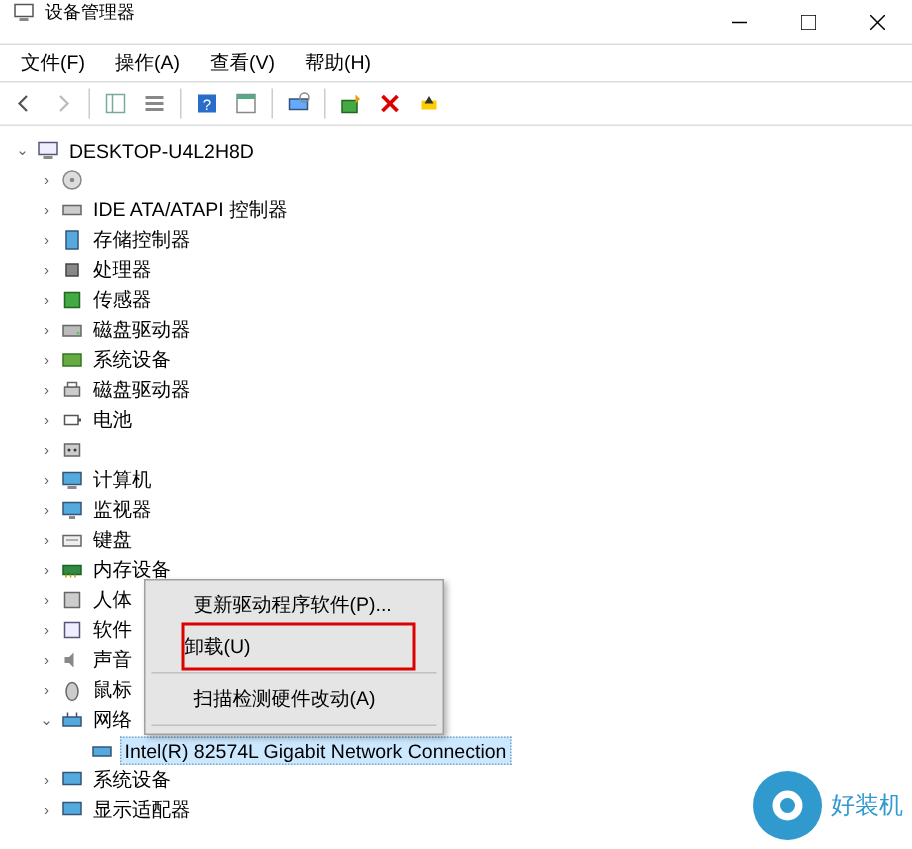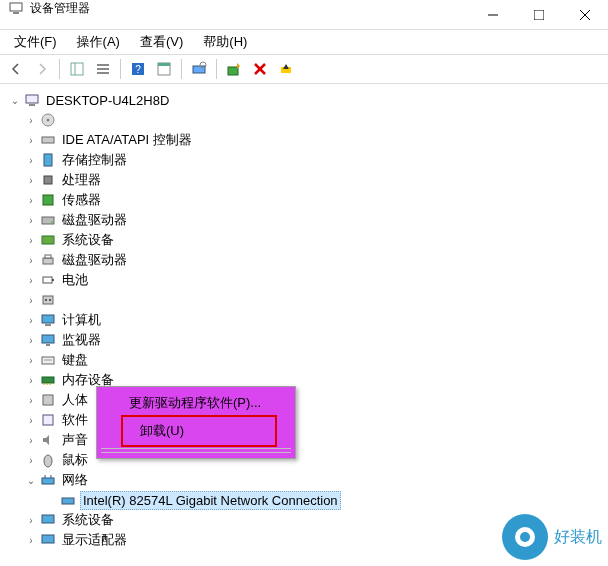--- a/index.html
+++ b/index.html
@@ -16,24 +16,24 @@
 .tsep { width: 1px; height: 20px; background: #ccc; margin: 0 3px; }
 .tree { padding: 6px 4px; overflow: auto; height: calc(100% - 84px); }
 .node { display: flex; align-items: center; height: 20px; position: relative; }
 .exp { width: 14px; height: 14px; display: flex; align-items: center; justify-content: center; cursor: pointer; font-size: 10px; color: #666; margin-right: 2px; }
 .nicon { width: 16px; height: 16px; margin-right: 4px; display: flex; align-items: center; justify-content: center; }
 .nlabel { white-space: nowrap; padding: 1px 2px; }
 .nlabel.sel { background: #cce8ff; border: 1px dotted #7aa7c7; }
 .d0 { padding-left: 4px; }
 .d1 { padding-left: 20px; }
 .d2 { padding-left: 40px; }
-.ctxmenu { position: absolute; background: #d946ef; border: 1px solid #a0a0a0; box-shadow: 2px 2px 4px rgba(0,0,0,.3); padding: 2px; z-index: 10; min-width: 200px; }
+.ctxmenu { position: absolute; background: #e5e5e5; border: 1px solid #a0a0a0; box-shadow: 2px 2px 4px rgba(0,0,0,.3); padding: 2px; z-index: 10; min-width: 200px; }
 .ctxitem { padding: 5px 24px 5px 30px; cursor: pointer; font-size: 13px; }
 .ctxsep { height: 1px; background: #c0c0c0; margin: 3px 2px; }
-.highlight-box { border: 2px solid #d00; padding: 2px 17px; margin: -2px 16px -2px 22px; }
+.highlight-box { border: 2px solid #d00; padding: 2px 0; margin: -2px 16px -2px 22px; }
 .watermark { position: absolute; right: 6px; bottom: 6px; display: flex; align-items: center; gap: 6px; opacity: .9; }
 .wm-circle { width: 46px; height: 46px; border-radius: 50%; background: #1a8fc9; display: flex; align-items: center; justify-content: center; }
 .wm-inner { width: 20px; height: 20px; background: #fff; border-radius: 50%; position: relative; }
 .wm-inner::after { content: ""; position: absolute; width: 10px; height: 10px; background: #1a8fc9; border-radius: 50%; top: 5px; left: 5px; }
 .wm-text { color: #1a8fc9; font-size: 16px; font-weight: 500; }
 </style>
 </head>
 <body>
 
 <div class="titlebar">
@@ -360,20 +360,21 @@
       <span class="nlabel">显示适配器</span>
     </div>
 </div>
 
 <div class="ctxmenu" style="left:96px; top:386px;">
   <div class="ctxitem">更新驱动程序软件(P)...</div>
   <div class="highlight-box">
     <div class="ctxitem" style="padding:3px 0;">卸载(U)</div>
   </div>
   <div class="ctxsep"></div>
+  <div class="ctxitem">扫描检测硬件改动(A)</div>
   <div class="ctxsep"></div>
 </div>
 
 <div class="watermark">
   <div class="wm-circle">
       <div class="wm-inner"></div>
     </div>
   <div class="wm-text">好装机</div>
 </div>
 

